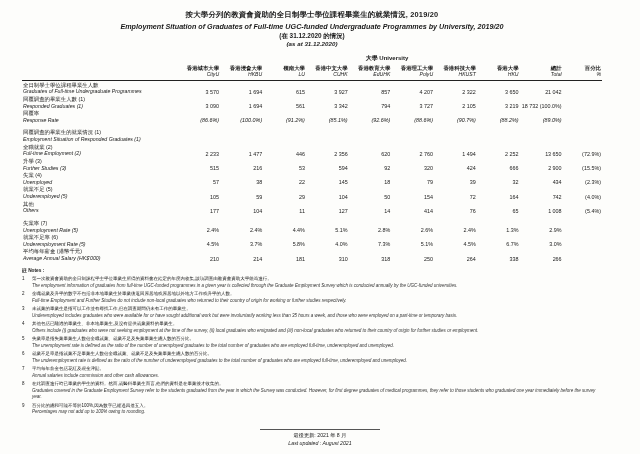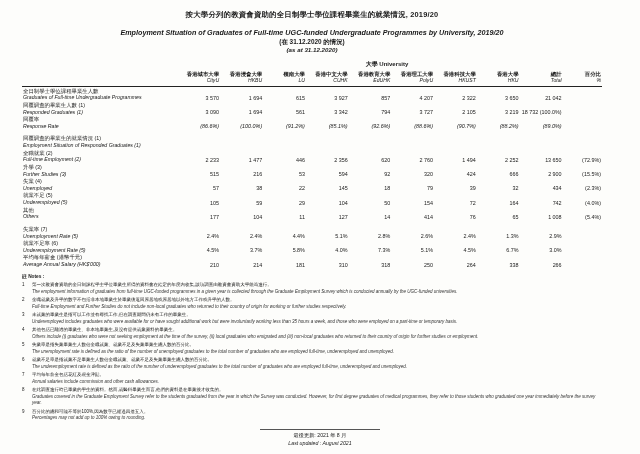--- a/index.html
+++ b/index.html
@@ -12,21 +12,21 @@
   }
   .page{
     position:relative;
     width:640px;height:454px;
     box-sizing:border-box;
     padding:10px 38px 0 22px;
     background:#fdfdfb;
   }
   .title-block{text-align:center;line-height:1.25;}
   .t-cn{font-size:7.4px;font-weight:bold;letter-spacing:.2px;}
-  .t-en{font-size:7.2px;font-weight:bold;font-style:italic;margin-top:9px;}
+  .t-en{font-size:7.2px;font-weight:bold;font-style:italic;margin-top:3px;}
   .t-sub-cn{font-size:6.4px;font-weight:bold;margin-top:1px;}
   .t-sub-en{font-size:6.2px;font-weight:bold;font-style:italic;margin-top:0px;}
 
   .uni-head{
     text-align:center;font-size:6px;font-weight:bold;margin-top:6px;
     padding-left:150px;
   }
   table.main{
     width:100%;
     border-collapse:collapse;

